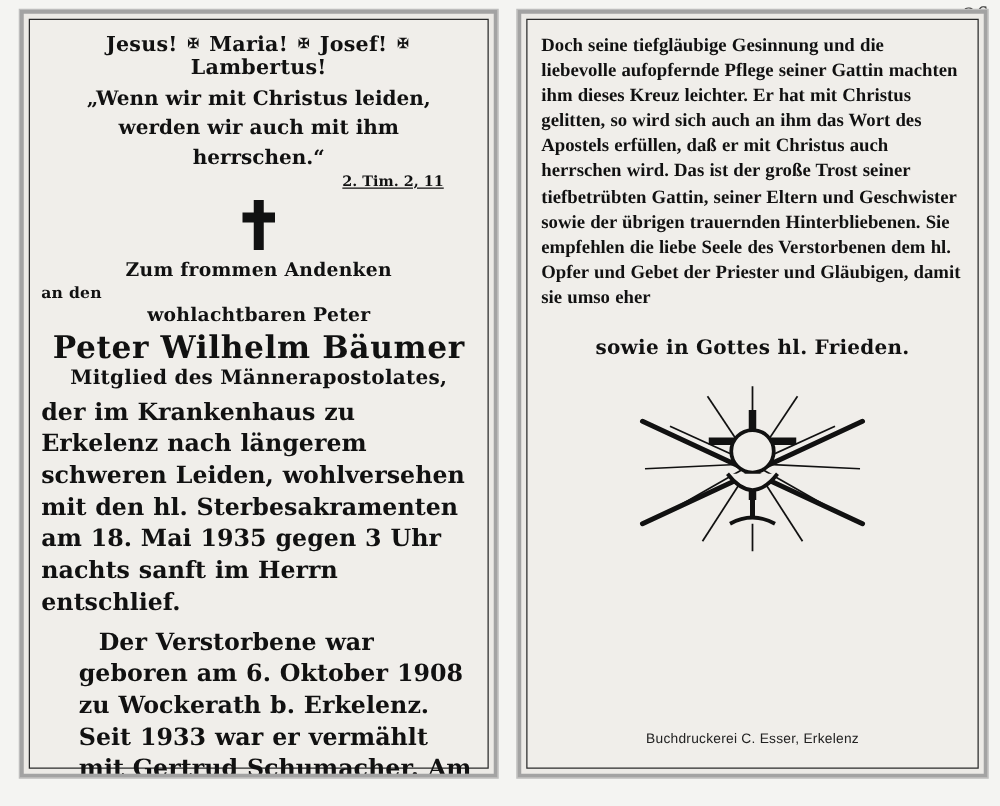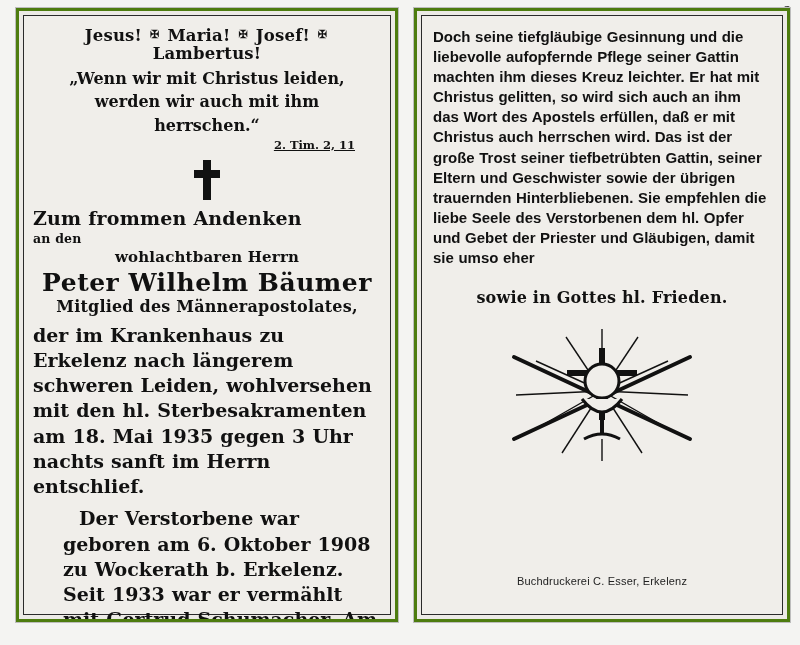--- a/index.html
+++ b/index.html
@@ -30,21 +30,21 @@
     letter-spacing: 1px;
     transform: rotate(-4deg);
   }
 
   
   .card {
     position: absolute;
     top: 8px;
     height: 608px;
     background: #eceae6;
-    border: 3px solid #4d7c0f;
+    border: 3px solid #a3a3a3;
     box-shadow: 0 0 0 1px #bdbdbd;
     overflow: hidden;
   }
   .card-left { left: 16px; width: 376px; }
   .card-right { left: 414px; width: 370px; }
   .card-inner {
     position: absolute;
     inset: 4px;
     border: 1px solid #2a2a2a;
     background: #f0eeea;
@@ -111,22 +111,22 @@
     background: #111;
   }
   .cross::after {
     content: "";
     position: absolute;
     left: 0; top: 10px;
     width: 26px; height: 8px;
     background: #111;
   }
   .memo-1 {
-    text-align: left;
-    font-size: 19px;
+    text-align: center;
+    font-size: 15px;
     line-height: 1.15;
     margin-top: 2px;
   }
   .memo-2 {
     text-align: left;
     font-size: 12.5px;
     margin-top: 1px;
   }
   .memo-3 {
     text-align: center;
@@ -155,40 +155,40 @@
     font-weight: bold;
     word-spacing: 0.5px;
   }
   .para.indent { text-indent: 16px; margin-left: 30px; }
 
   
   .rpara {
     font-size: 15px;
     line-height: 1.34;
     text-align: left;
-    font-family: Liberation Sans, sans-serif;
+    font-family: Liberation Serif, serif;
     font-weight: bold;
     margin: 6px 2px 0 2px;
     word-spacing: 0.4px;
   }
   .rest {
     text-align: center;
     font-size: 16px;
     margin-top: 20px;
     font-family: "DejaVu Serif", serif;
     font-weight: bold;
   }
   .emblem {
     margin-top: 14px;
     height: 150px;
     position: relative;
   }
   .printer {
     position: absolute;
-    bottom: 22px;
+    bottom: 12px;
     left: 0; right: 0;
     text-align: center;
     font-family: "Liberation Sans", sans-serif;
     font-size: 11px;
     color: #222;
     letter-spacing: 0.2px;
   }
 </style>
 </head>
 <body>
@@ -213,21 +213,21 @@
 
         <div class="verse">„Wenn wir mit Christus leiden, werden wir auch mit ihm herrschen.“</div>
         <div class="verse-ref">2. Tim. 2, 11</div>
 
         <div class="cross-wrap">
           <span class="cross"></span>
         </div>
 
         <div class="memo-1 fk">Zum frommen Andenken</div>
         <div class="memo-2 fk">an den</div>
-        <div class="memo-3 fk">wohlachtbaren Herrn</div>
+        <div class="memo-3 fk">wohlachtbaren Peter</div>
 
         <div class="name fk">Peter Wilhelm Bäumer</div>
         <div class="member fk">Mitglied des Männerapostolates,</div>
 
         <div class="para">der im Krankenhaus zu Erkelenz nach längerem schweren Leiden, wohlversehen mit den hl. Sterbesakramenten am 18. Mai 1935 gegen 3 Uhr nachts sanft im Herrn entschlief.</div>
         <div class="para indent">Der Verstorbene war geboren am 6. Oktober 1908 zu Wockerath b. Erkelenz. Seit 1933 war er vermählt mit Gertrud Schumacher. Am Glück der jungen Ehe schien nichts mehr zu fehlen, als Gott sie segnete und ein Kindlein schenkte. Doch eine tückische Krankheit sollte diesem Glück ein schnelles Ende bereiten. Überaus schwer war das Kreuz seines Leidens.</div>
 
       </div>
     </div>
   </div>

